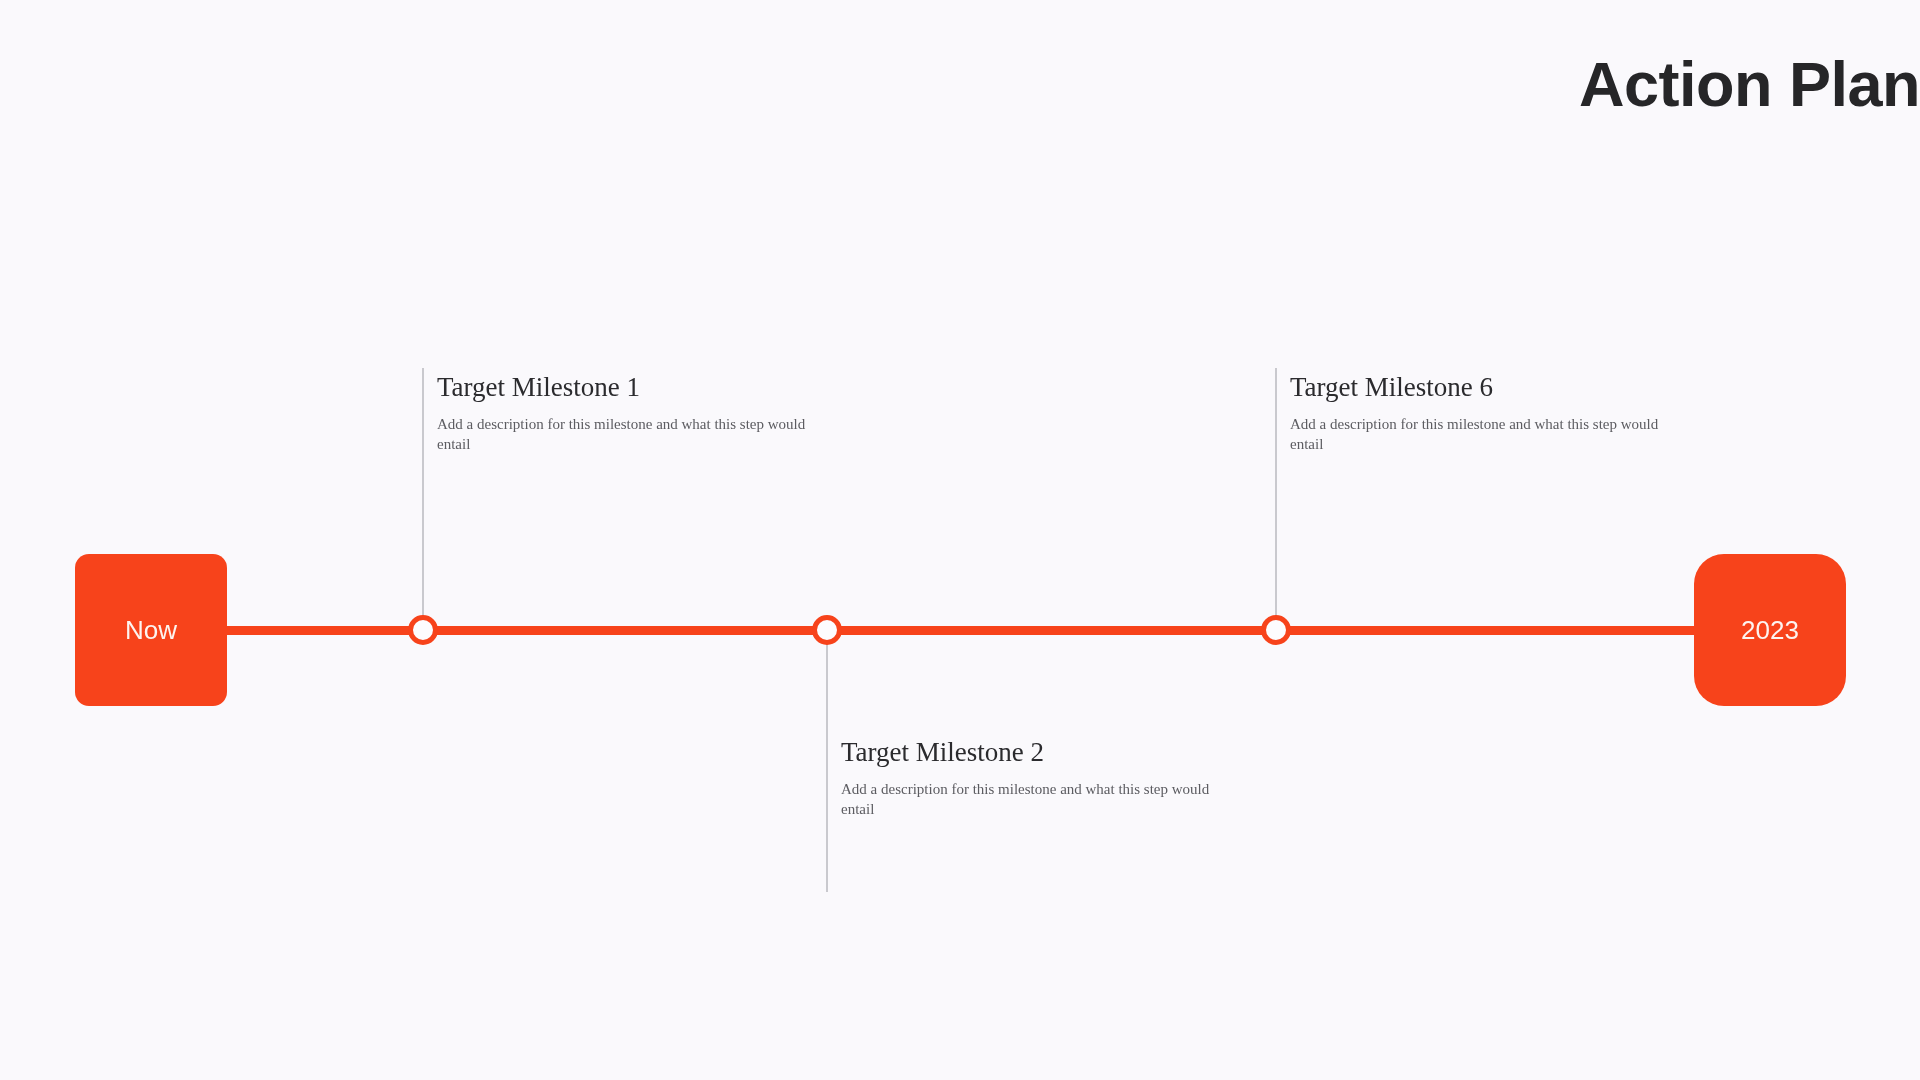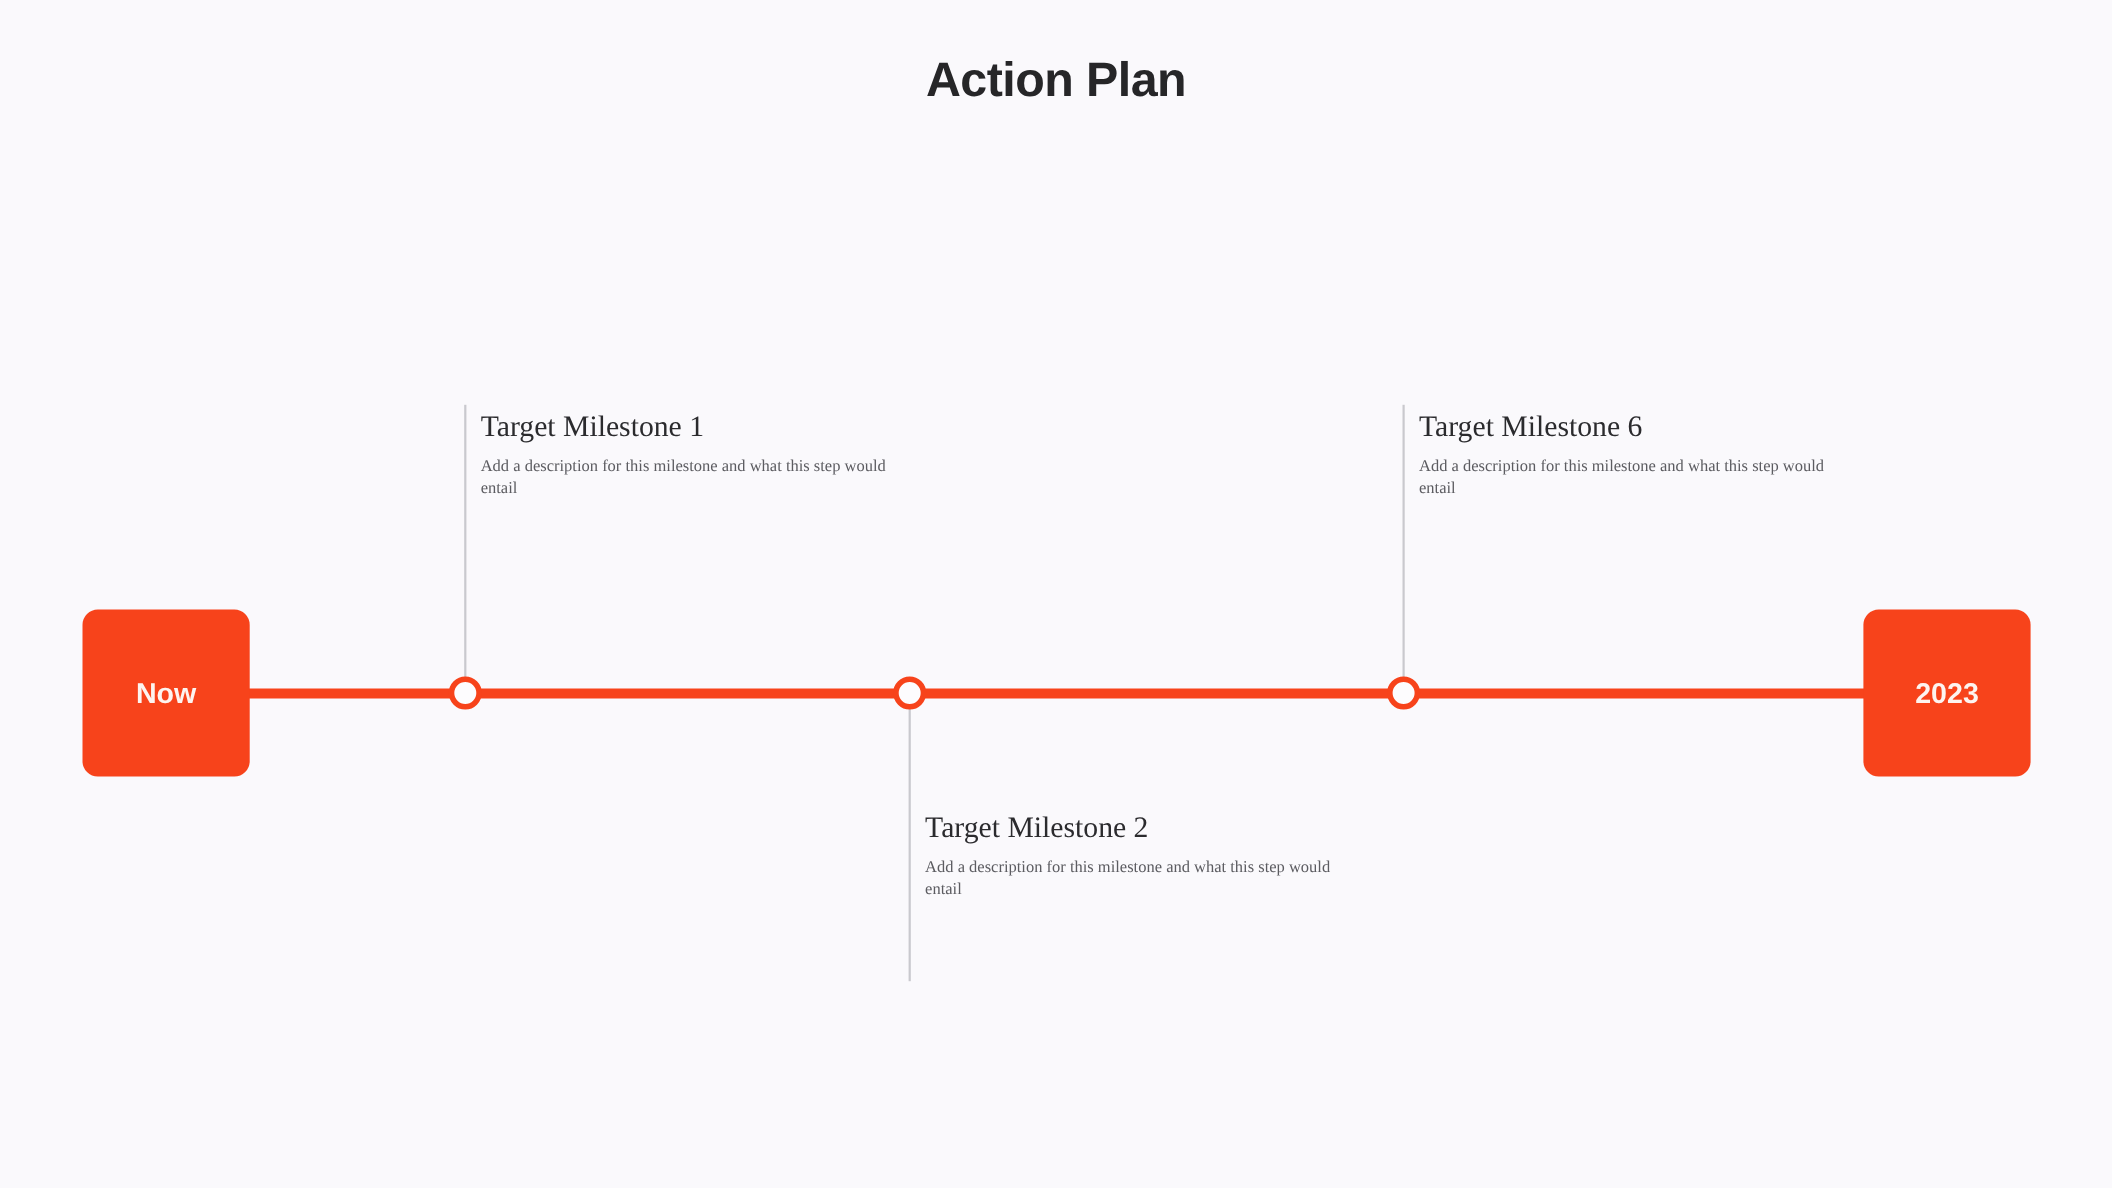--- a/index.html
+++ b/index.html
@@ -14,22 +14,22 @@
     overflow: hidden;
     position: relative;
   }
 
   
   .page-title {
     position: absolute;
     top: 48px;
     left: 0;
     width: 1920px;
-    text-align: center;
-    font-size: 44px;
+    text-align: right;
+    font-size: 63px;
     font-weight: bold;
     color: #262628;
     letter-spacing: -0.5px;
     line-height: 1.15;
   }
 
   
   .timeline-stage {
     position: absolute;
     left: 0;
@@ -54,25 +54,25 @@
     position: absolute;
     width: 152px;
     height: 152px;
     background: #f7431b;
     border-radius: 14px;
     display: flex;
     align-items: center;
     justify-content: center;
     color: #fdf4f0;
     font-size: 26px;
-    font-weight: bold;
+    font-weight: normal;
     top: 554px;
   }
   .endpoint-start { left: 75px; }
-  .endpoint-end   { left: 1694px; }
+  .endpoint-end   { left: 1694px; border-radius: 30px; }
 
   
   .marker {
     position: absolute;
     width: 30px;
     height: 30px;
     border: 5px solid #f7431b;
     border-radius: 50%;
     background: #fdfcfe;
     top: 615px;

